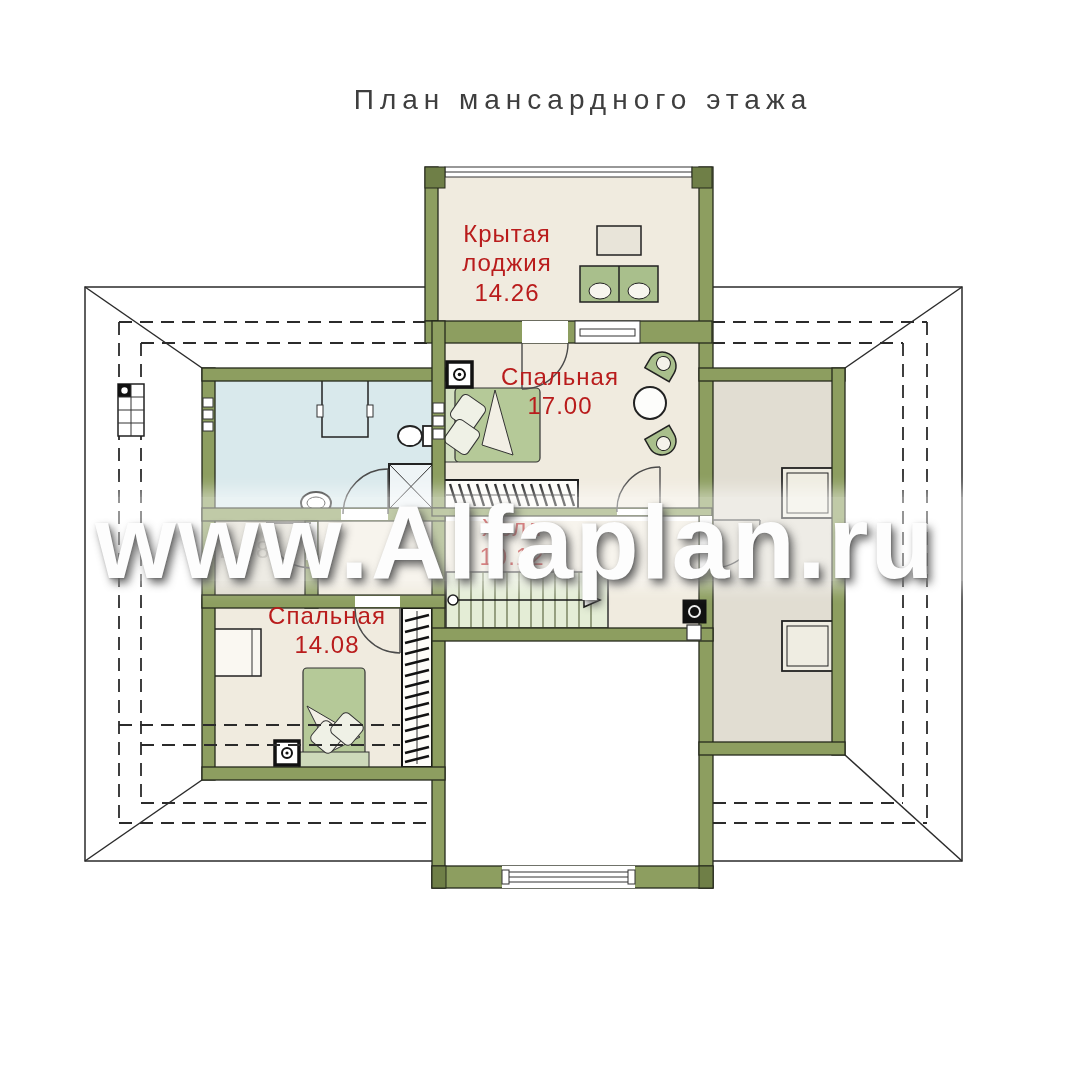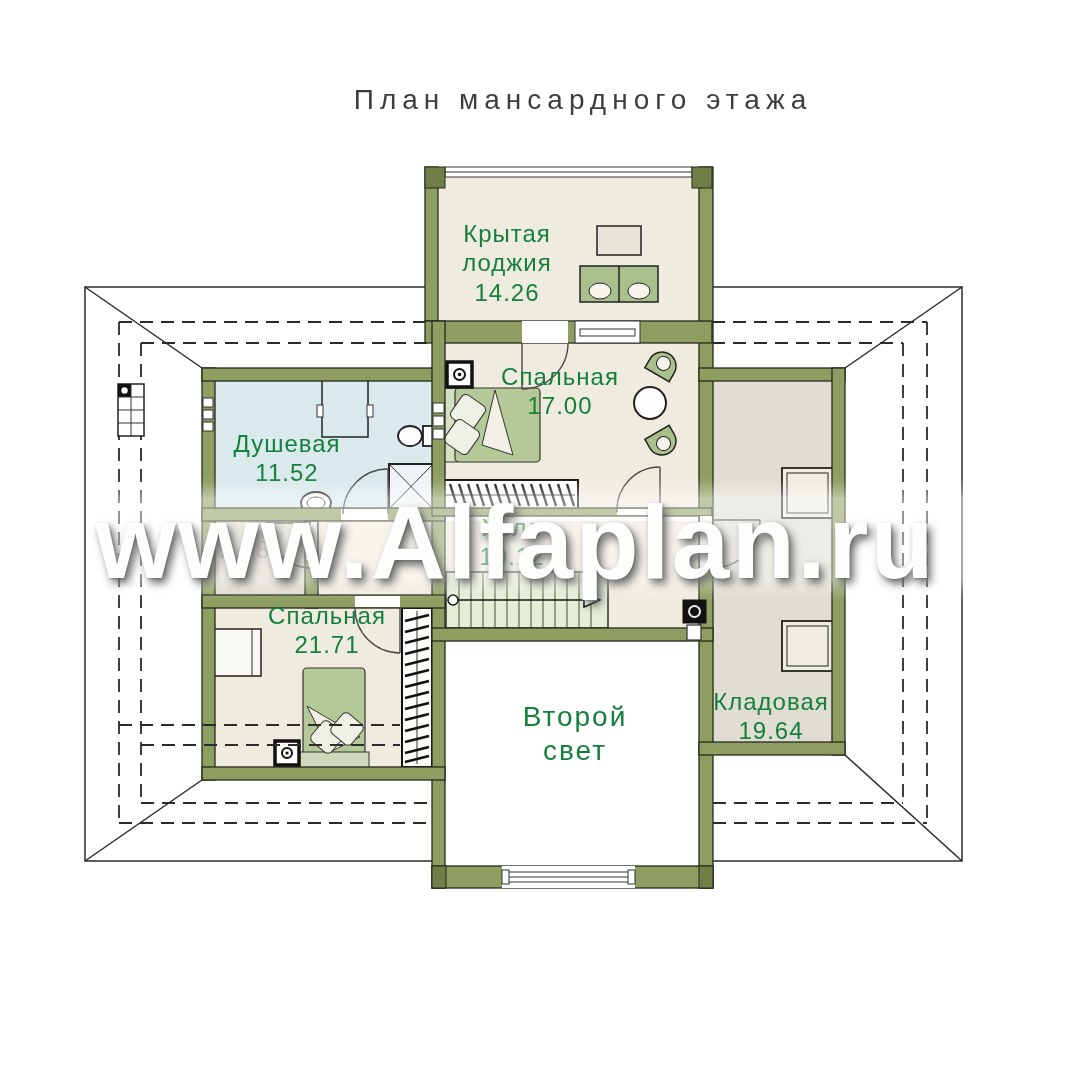--- a/index.html
+++ b/index.html
@@ -1,21 +1,21 @@
 <!DOCTYPE html>
 <html><head>
 <meta charset="utf-8">
 <style>
   html,body{margin:0;padding:0;background:#fff;}
   .canvas{position:relative;width:1036px;height:1080px;background:#ffffff;overflow:hidden;
           font-family:"Liberation Sans",sans-serif;border-radius:10px;}
   .page-title{position:absolute;transform:translateX(-50%);font-size:28px;letter-spacing:6px;
           color:#3e3e3e;white-space:nowrap;}
   .room-label{position:absolute;transform:translateX(-50%);text-align:center;font-size:24px;
-          letter-spacing:1px;color:#15803d;line-height:1.22;white-space:nowrap;}
+          letter-spacing:1px;color:#b91c1c;line-height:1.22;white-space:nowrap;}
   .room-label span{display:block;}
   .room-label.gray{color:#b3afa4;}
   .room-label.big{font-size:28px;letter-spacing:2px;}
   .wm-band{position:absolute;left:112px;top:497px;width:905px;height:84px;
           background:rgba(255,255,255,0.45);box-shadow:0 0 14px 8px rgba(255,255,255,0.45);}
   .wm-text{position:absolute;left:95px;top:483px;width:920px;text-align:left;font-size:104px;
           font-weight:bold;letter-spacing:2px;color:#fdfdfd;white-space:nowrap;
           text-shadow:4px 5px 8px rgba(80,80,80,0.85),1px 1px 2px rgba(140,140,140,0.6);}
   svg .wall{fill:#8d9e60;stroke:#262a1c;stroke-width:1.3;}
   svg .post{fill:#6f7f47;stroke:#262a1c;stroke-width:1;}
@@ -301,45 +301,33 @@
   <span>Крытая</span>
   <span>лоджия</span>
   <span>14.26</span>
 </div>
 
 <div class="room-label" style="left:560px;top:362px;">
   <span>Спальная</span>
   <span>17.00</span>
 </div>
 
-<div class="room-label" style="left:287px;top:429px;">
-  <span>Душевая</span>
-  <span>11.52</span>
-</div>
 
 <div class="room-label gray" style="left:245px;top:535px;text-align:center;">
   <span>2.98</span>
 </div>
 
 <div class="room-label" style="left:512px;top:513px;">
   <span>Холл</span>
   <span>10.12</span>
 </div>
 
 <div class="room-label" style="left:327px;top:601px;">
   <span>Спальная</span>
-  <span>21.71</span>
-</div>
-
-<div class="room-label" style="left:771px;top:687px;">
-  <span>Кладовая</span>
-  <span>19.64</span>
-</div>
-
-<div class="room-label big" style="left:575px;top:700px;">
-  <span>Второй</span>
-  <span>свет</span>
-</div>
+  <span>14.08</span>
+</div>
+
+
 
 <div class="wm-band"></div>
 <div class="wm-text">www.Alfaplan.ru</div>
 
 </div>
 
 </body></html>

